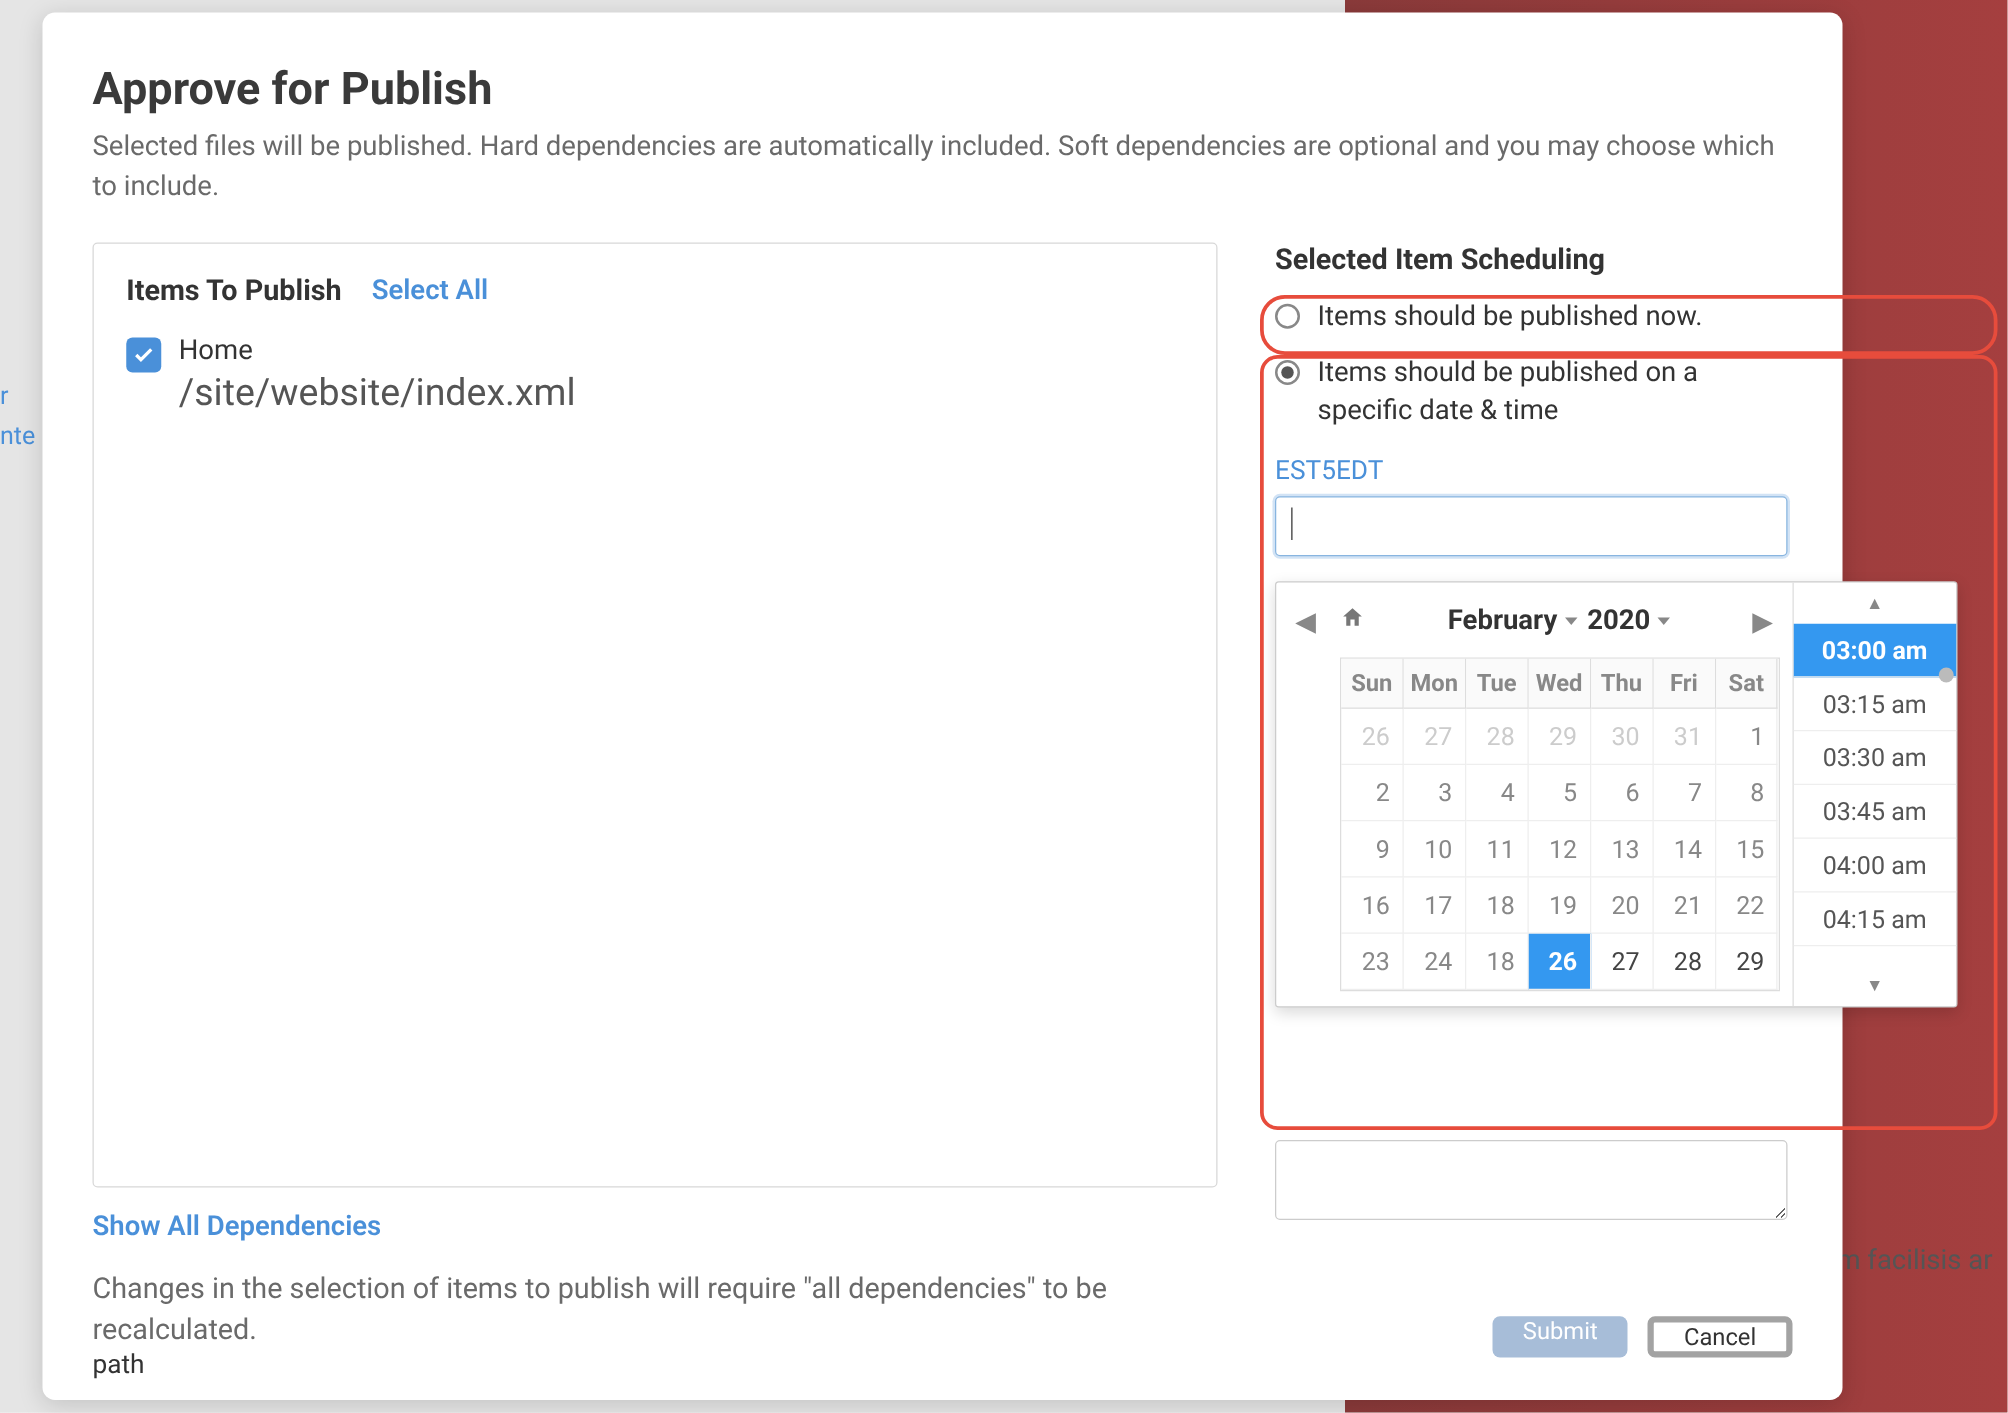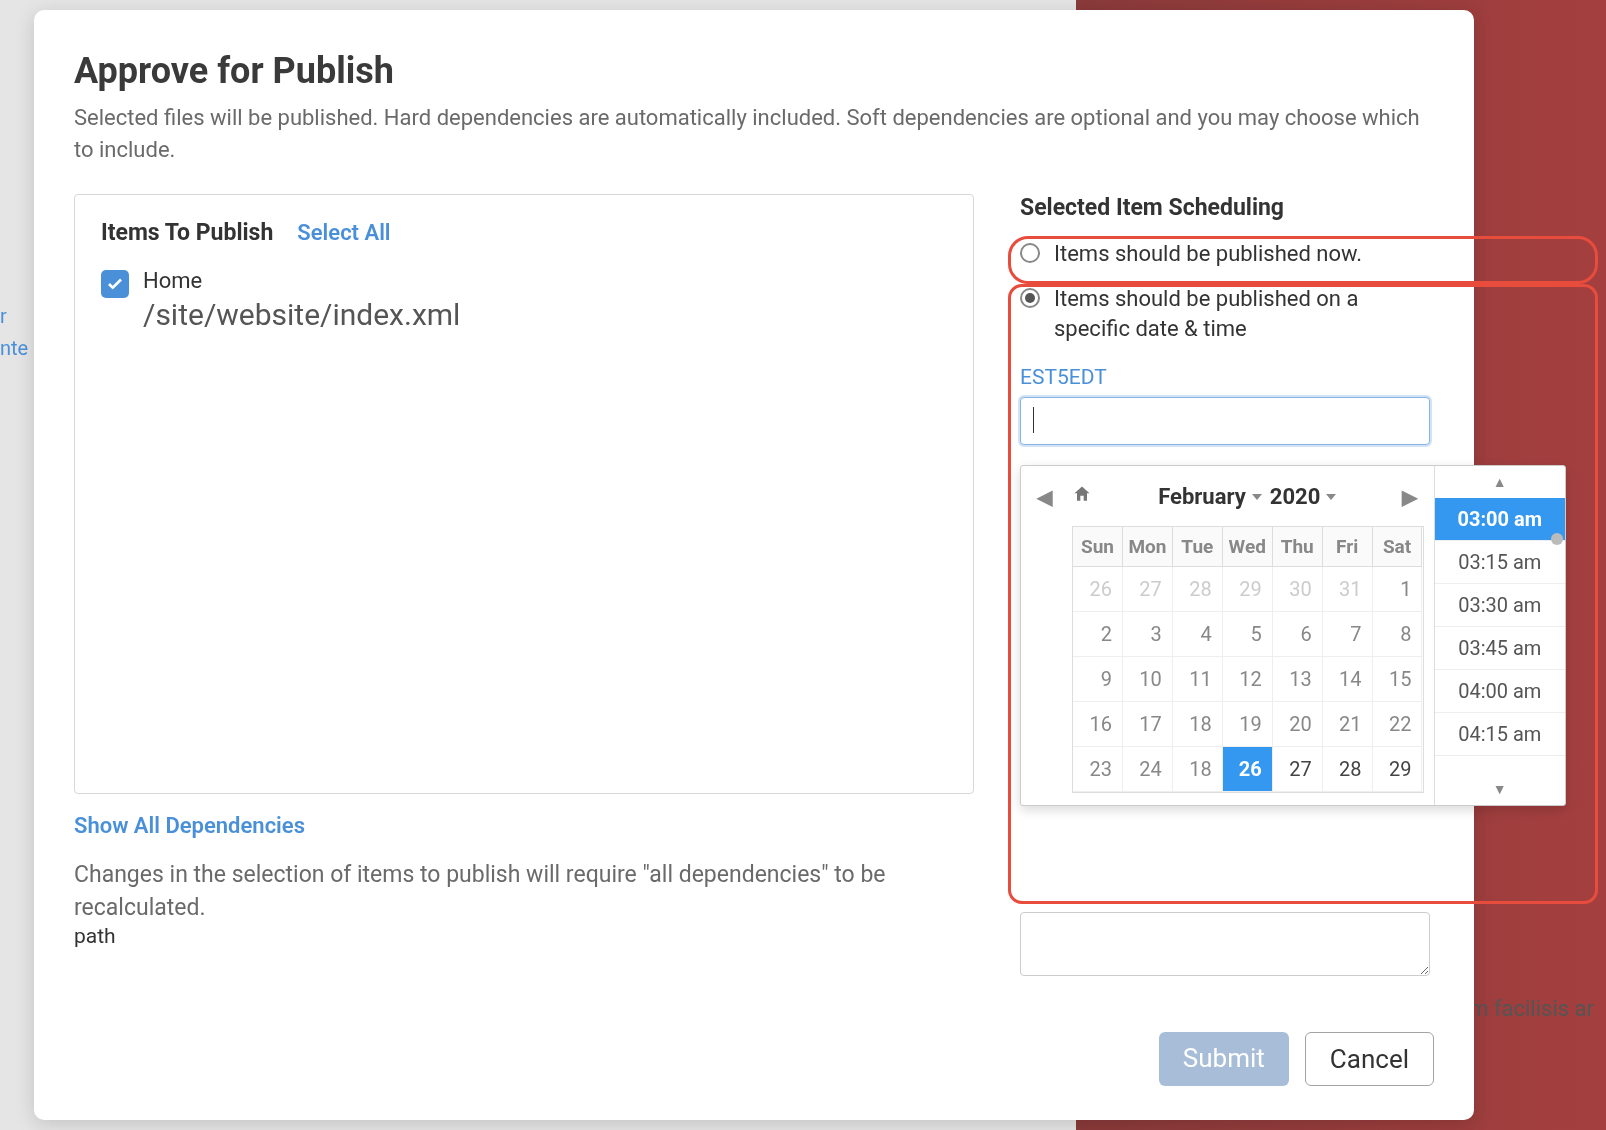--- a/index.html
+++ b/index.html
@@ -61,21 +61,21 @@
     display: flex;
     gap: 46px;
   }
   .left-col {
     width: 900px;
   }
   .items-panel {
     border: 1px solid #d8d8d8;
     border-radius: 4px;
     padding: 24px 26px;
-    height: 600px;
+    height: 756px;
   }
   .items-header {
     display: flex;
     align-items: center;
     gap: 24px;
     margin-bottom: 22px;
   }
   .items-title {
     font-size: 23px;
     font-weight: 700;
@@ -342,35 +342,35 @@
   }
 
   .modal-buttons {
     position: absolute;
     right: 40px;
     bottom: 34px;
     display: flex;
     gap: 16px;
   }
   .btn {
-    padding: 11px 24px;
-    font-size: 26px;
+    padding: 0 24px;
+    font-size: 19px;
     border-radius: 6px;
     cursor: pointer;
     border: 1px solid transparent;
   }
   .btn-submit {
     background: #a7bdd8;
     color: #fff;
     border: none;
   }
   .btn-cancel {
     background: #fff;
     color: #333;
-    border: 1px solid #a3a3a3;
+    border: 5px solid #a3a3a3;
   }
 </style>
 </head>
 <body>
 
 <div class="backdrop">
   <div class="backdrop-left">
     <div>r</div>
     <div>nte</div>
   </div>

